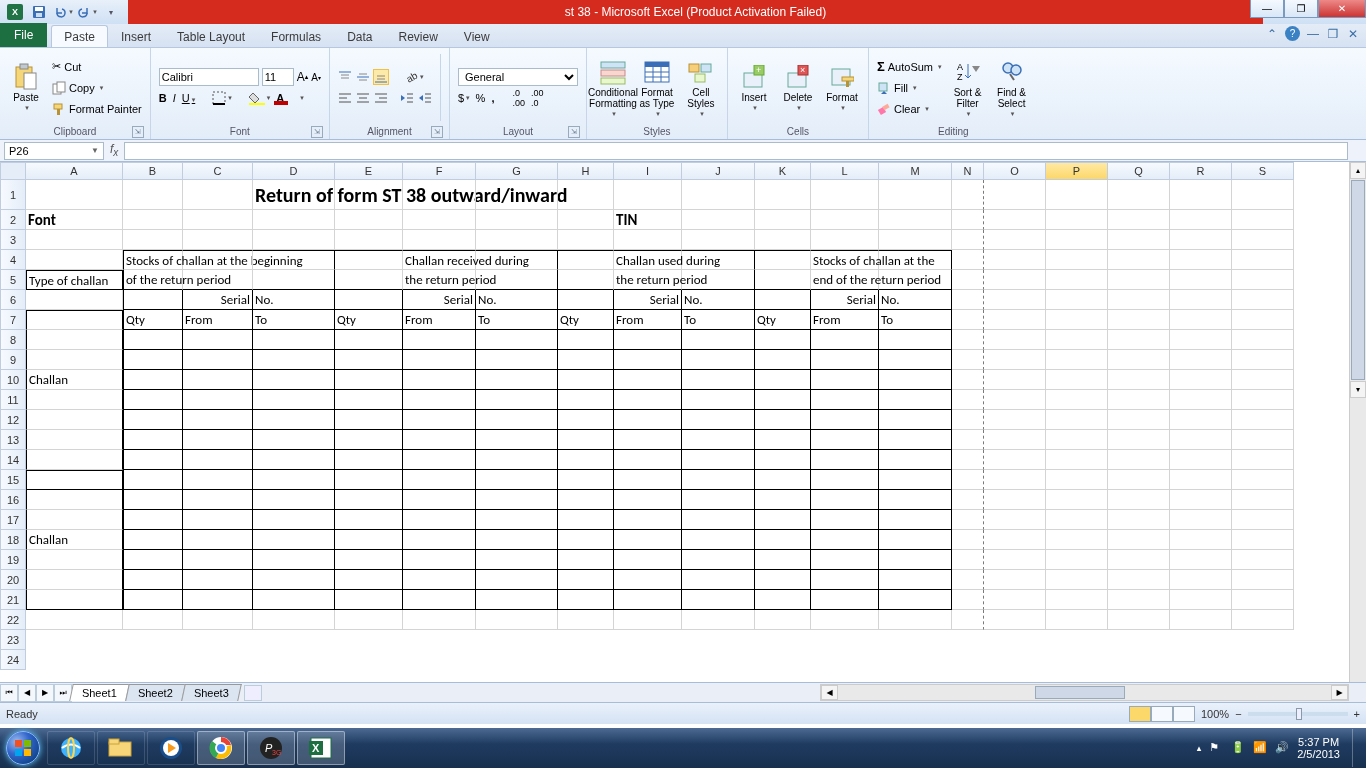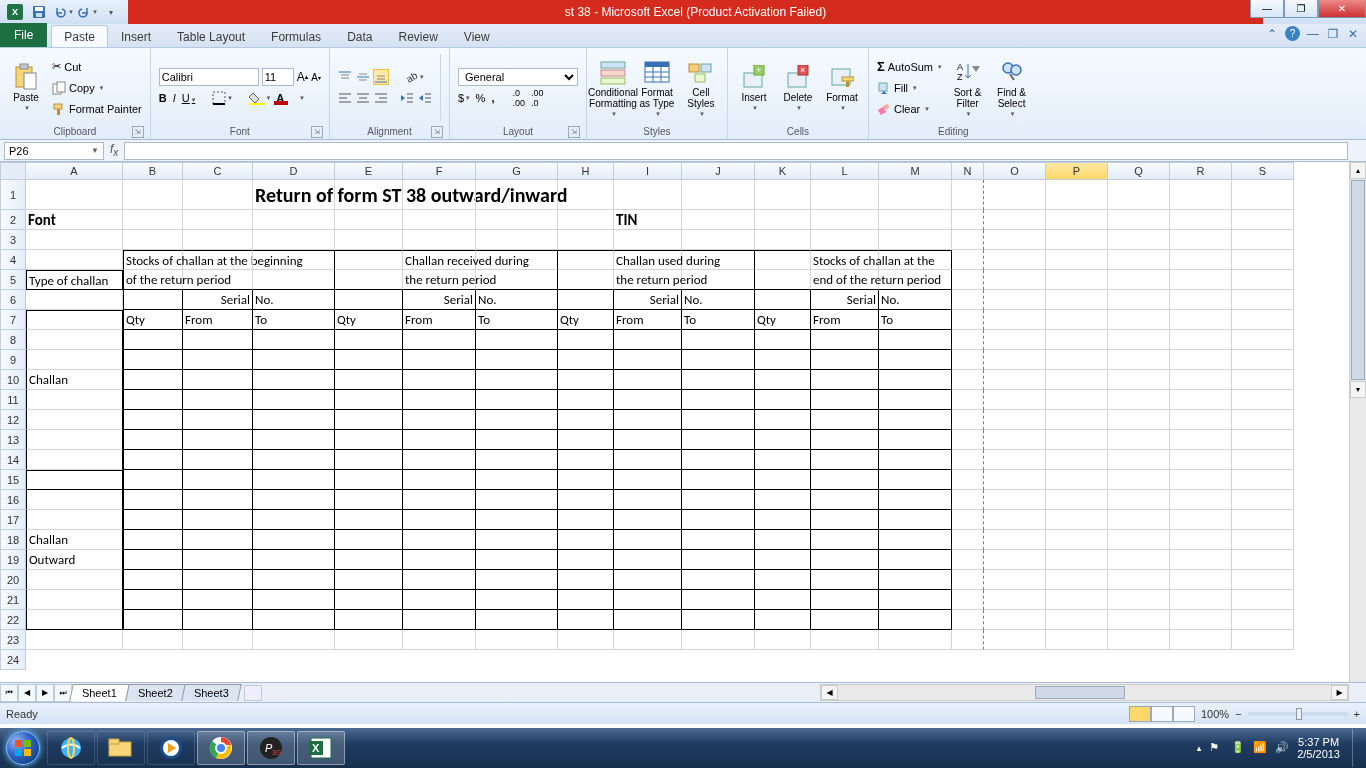--- a/index.html
+++ b/index.html
@@ -886,41 +886,20 @@
         <div class="cell  b-r b-b" style="width: 68px; height: 20px;"></div>
         <div class="cell  b-r b-b" style="width: 73px; height: 20px;"></div>
         <div class="cell  pagebrk" style="width: 32px; height: 20px;"></div>
         <div class="cell" style="width: 62px; height: 20px;"></div>
         <div class="cell" style="width: 62px; height: 20px;"></div>
         <div class="cell" style="width: 62px; height: 20px;"></div>
         <div class="cell" style="width: 62px; height: 20px;"></div>
         <div class="cell" style="width: 62px; height: 20px;"></div>
       </div>
       <div class="cellrow">
-        <div class="cell  b-l b-r" style="width: 97px; height: 20px;">Outward</div>
-        <div class="cell  b-l b-r b-b" style="width: 60px; height: 20px;"></div>
-        <div class="cell  b-r b-b" style="width: 70px; height: 20px;"></div>
-        <div class="cell  b-r b-b" style="width: 82px; height: 20px;"></div>
-        <div class="cell  b-r b-b" style="width: 68px; height: 20px;"></div>
-        <div class="cell  b-r b-b" style="width: 73px; height: 20px;"></div>
-        <div class="cell  b-r b-b" style="width: 82px; height: 20px;"></div>
-        <div class="cell  b-r b-b" style="width: 56px; height: 20px;"></div>
-        <div class="cell  b-r b-b" style="width: 68px; height: 20px;"></div>
-        <div class="cell  b-r b-b" style="width: 73px; height: 20px;"></div>
-        <div class="cell  b-r b-b" style="width: 56px; height: 20px;"></div>
-        <div class="cell  b-r b-b" style="width: 68px; height: 20px;"></div>
-        <div class="cell  b-r b-b" style="width: 73px; height: 20px;"></div>
-        <div class="cell  pagebrk" style="width: 32px; height: 20px;"></div>
-        <div class="cell" style="width: 62px; height: 20px;"></div>
-        <div class="cell" style="width: 62px; height: 20px;"></div>
-        <div class="cell" style="width: 62px; height: 20px;"></div>
-        <div class="cell" style="width: 62px; height: 20px;"></div>
-        <div class="cell" style="width: 62px; height: 20px;"></div>
-      </div>
-      <div class="cellrow">
         <div class="cell  b-l b-r" style="width: 97px; height: 20px;"></div>
         <div class="cell  b-l b-r b-b" style="width: 60px; height: 20px;"></div>
         <div class="cell  b-r b-b" style="width: 70px; height: 20px;"></div>
         <div class="cell  b-r b-b" style="width: 82px; height: 20px;"></div>
         <div class="cell  b-r b-b" style="width: 68px; height: 20px;"></div>
         <div class="cell  b-r b-b" style="width: 73px; height: 20px;"></div>
         <div class="cell  b-r b-b" style="width: 82px; height: 20px;"></div>
         <div class="cell  b-r b-b" style="width: 56px; height: 20px;"></div>
         <div class="cell  b-r b-b" style="width: 68px; height: 20px;"></div>
         <div class="cell  b-r b-b" style="width: 73px; height: 20px;"></div>

